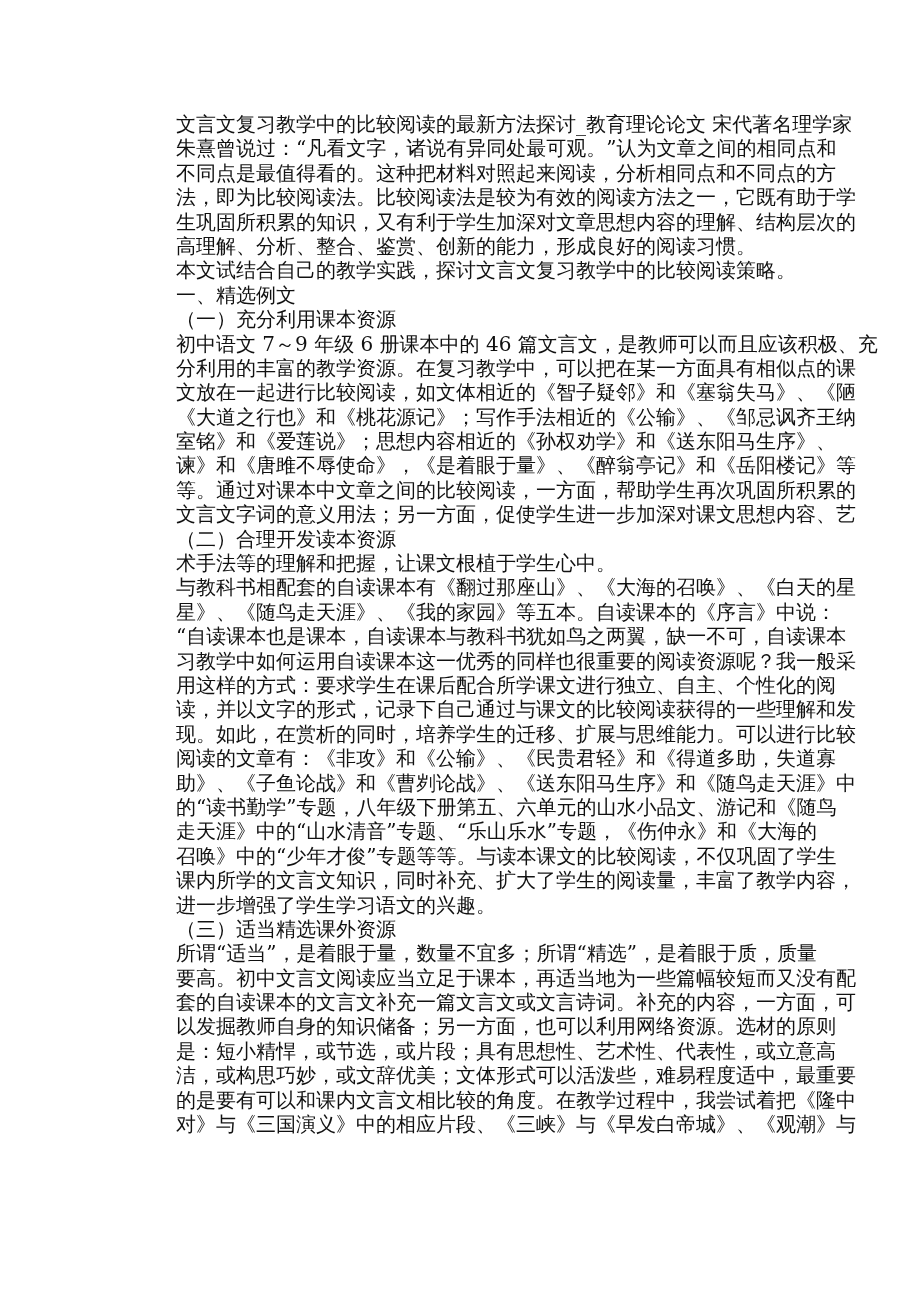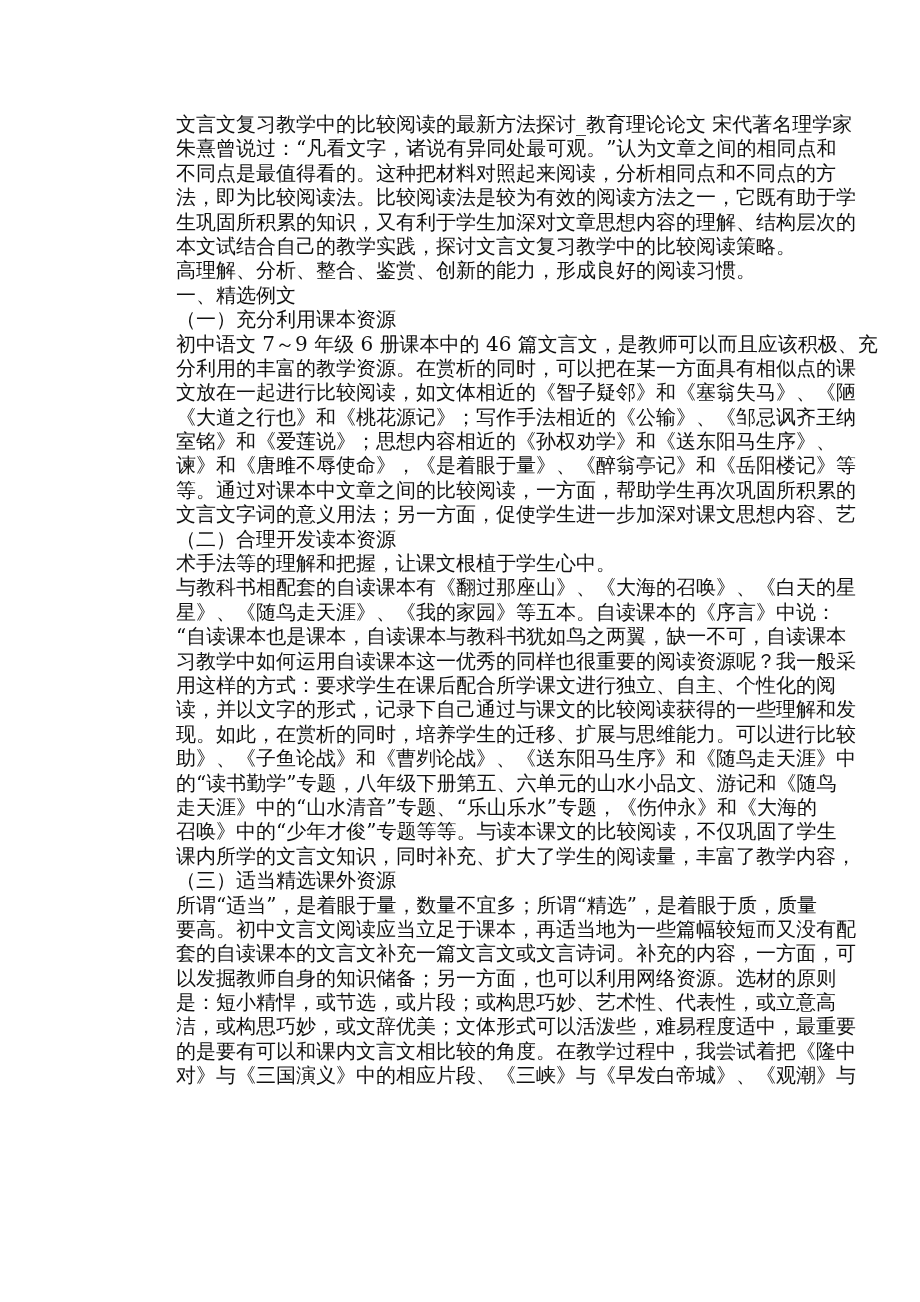--- a/index.html
+++ b/index.html
@@ -13,48 +13,50 @@
 </style>
 </head>
 <body>
 
 <div class="page">
   <div class="line">文言文复习教学中的比较阅读的最新方法探讨_教育理论论文 宋代著名理学家</div>
   <div class="line">朱熹曾说过：“凡看文字，诸说有异同处最可观。”认为文章之间的相同点和</div>
   <div class="line">不同点是最值得看的。这种把材料对照起来阅读，分析相同点和不同点的方</div>
   <div class="line">法，即为比较阅读法。比较阅读法是较为有效的阅读方法之一，它既有助于学</div>
   <div class="line">生巩固所积累的知识，又有利于学生加深对文章思想内容的理解、结构层次的</div>
+  <div class="line">高理解、分析、整合、鉴赏、创新的能力，形成良好的阅读习惯。</div>
   <div class="line">本文试结合自己的教学实践，探讨文言文复习教学中的比较阅读策略。</div>
-  <div class="line">高理解、分析、整合、鉴赏、创新的能力，形成良好的阅读习惯。</div>
   <div class="line">一、精选例文</div>
   <div class="line">（一）充分利用课本资源</div>
   <div class="line">初中语文 7～9 年级 6 册课本中的 46 篇文言文，是教师可以而且应该积极、充</div>
-  <div class="line">分利用的丰富的教学资源。在赏析的同时，可以把在某一方面具有相似点的课</div>
+  <div class="line">分利用的丰富的教学资源。在复习教学中，可以把在某一方面具有相似点的课</div>
   <div class="line">文放在一起进行比较阅读，如文体相近的《智子疑邻》和《塞翁失马》、《陋</div>
   <div class="line">《大道之行也》和《桃花源记》；写作手法相近的《公输》、《邹忌讽齐王纳</div>
   <div class="line">室铭》和《爱莲说》；思想内容相近的《孙权劝学》和《送东阳马生序》、</div>
   <div class="line">谏》和《唐雎不辱使命》，《是着眼于量》、《醉翁亭记》和《岳阳楼记》等</div>
   <div class="line">等。通过对课本中文章之间的比较阅读，一方面，帮助学生再次巩固所积累的</div>
   <div class="line">文言文字词的意义用法；另一方面，促使学生进一步加深对课文思想内容、艺</div>
   <div class="line">（二）合理开发读本资源</div>
   <div class="line">术手法等的理解和把握，让课文根植于学生心中。</div>
   <div class="line">与教科书相配套的自读课本有《翻过那座山》、《大海的召唤》、《白天的星</div>
   <div class="line">星》、《随鸟走天涯》、《我的家园》等五本。自读课本的《序言》中说：</div>
   <div class="line">“自读课本也是课本，自读课本与教科书犹如鸟之两翼，缺一不可，自读课本</div>
   <div class="line">习教学中如何运用自读课本这一优秀的同样也很重要的阅读资源呢？我一般采</div>
   <div class="line">用这样的方式：要求学生在课后配合所学课文进行独立、自主、个性化的阅</div>
   <div class="line">读，并以文字的形式，记录下自己通过与课文的比较阅读获得的一些理解和发</div>
   <div class="line">现。如此，在赏析的同时，培养学生的迁移、扩展与思维能力。可以进行比较</div>
+  <div class="line">阅读的文章有：《非攻》和《公输》、《民贵君轻》和《得道多助，失道寡</div>
   <div class="line">助》、《子鱼论战》和《曹刿论战》、《送东阳马生序》和《随鸟走天涯》中</div>
   <div class="line">的“读书勤学”专题，八年级下册第五、六单元的山水小品文、游记和《随鸟</div>
   <div class="line">走天涯》中的“山水清音”专题、“乐山乐水”专题，《伤仲永》和《大海的</div>
   <div class="line">召唤》中的“少年才俊”专题等等。与读本课文的比较阅读，不仅巩固了学生</div>
   <div class="line">课内所学的文言文知识，同时补充、扩大了学生的阅读量，丰富了教学内容，</div>
+  <div class="line">进一步增强了学生学习语文的兴趣。</div>
   <div class="line">（三）适当精选课外资源</div>
   <div class="line">所谓“适当”，是着眼于量，数量不宜多；所谓“精选”，是着眼于质，质量</div>
   <div class="line">要高。初中文言文阅读应当立足于课本，再适当地为一些篇幅较短而又没有配</div>
   <div class="line">套的自读课本的文言文补充一篇文言文或文言诗词。补充的内容，一方面，可</div>
   <div class="line">以发掘教师自身的知识储备；另一方面，也可以利用网络资源。选材的原则</div>
-  <div class="line">是：短小精悍，或节选，或片段；或构思巧妙、艺术性、代表性，或立意高</div>
+  <div class="line">是：短小精悍，或节选，或片段；具有思想性、艺术性、代表性，或立意高</div>
   <div class="line">洁，或构思巧妙，或文辞优美；文体形式可以活泼些，难易程度适中，最重要</div>
   <div class="line">的是要有可以和课内文言文相比较的角度。在教学过程中，我尝试着把《隆中</div>
   <div class="line">对》与《三国演义》中的相应片段、《三峡》与《早发白帝城》、《观潮》与</div>
 </div>
 
 </body></html>

